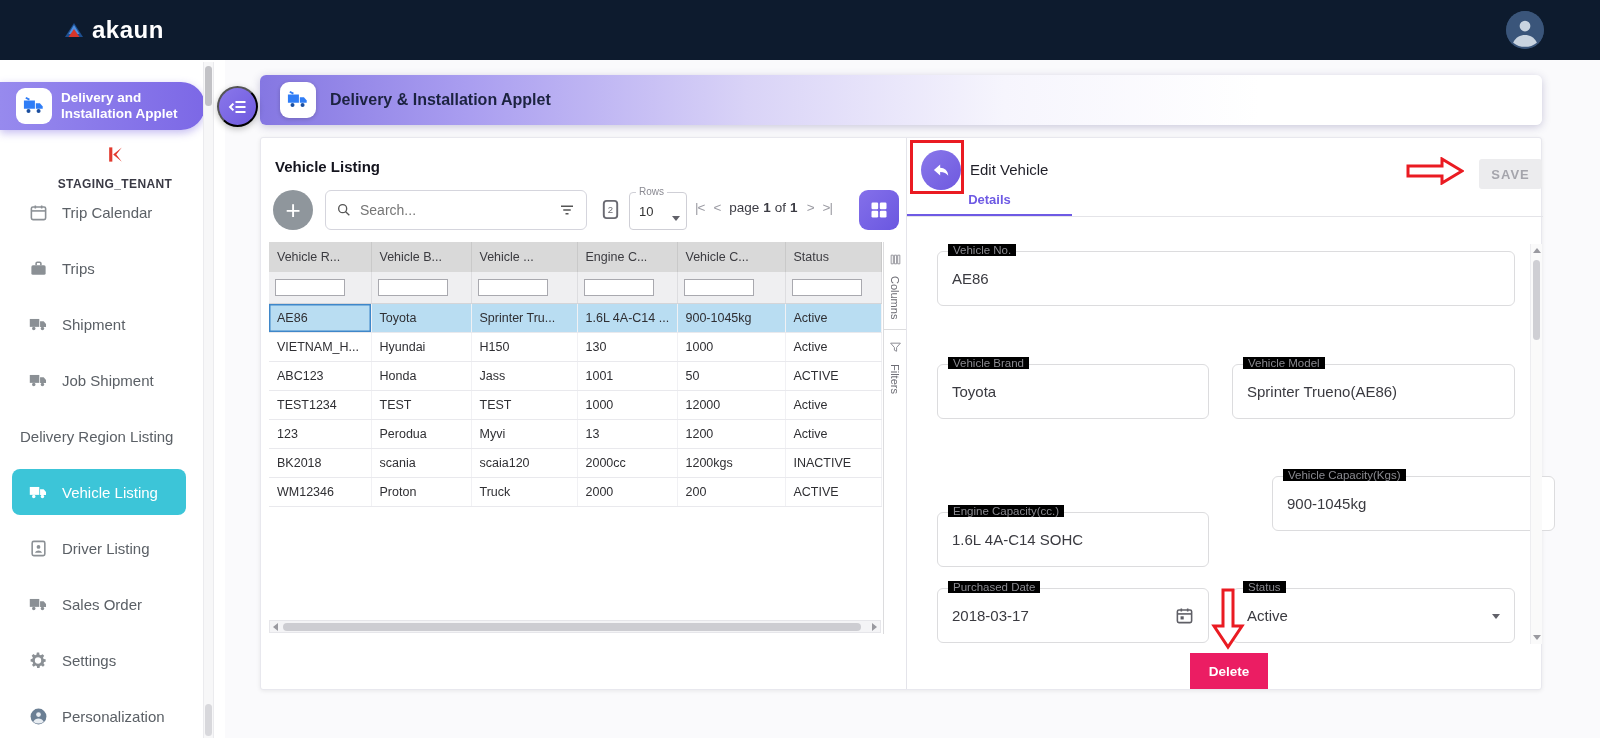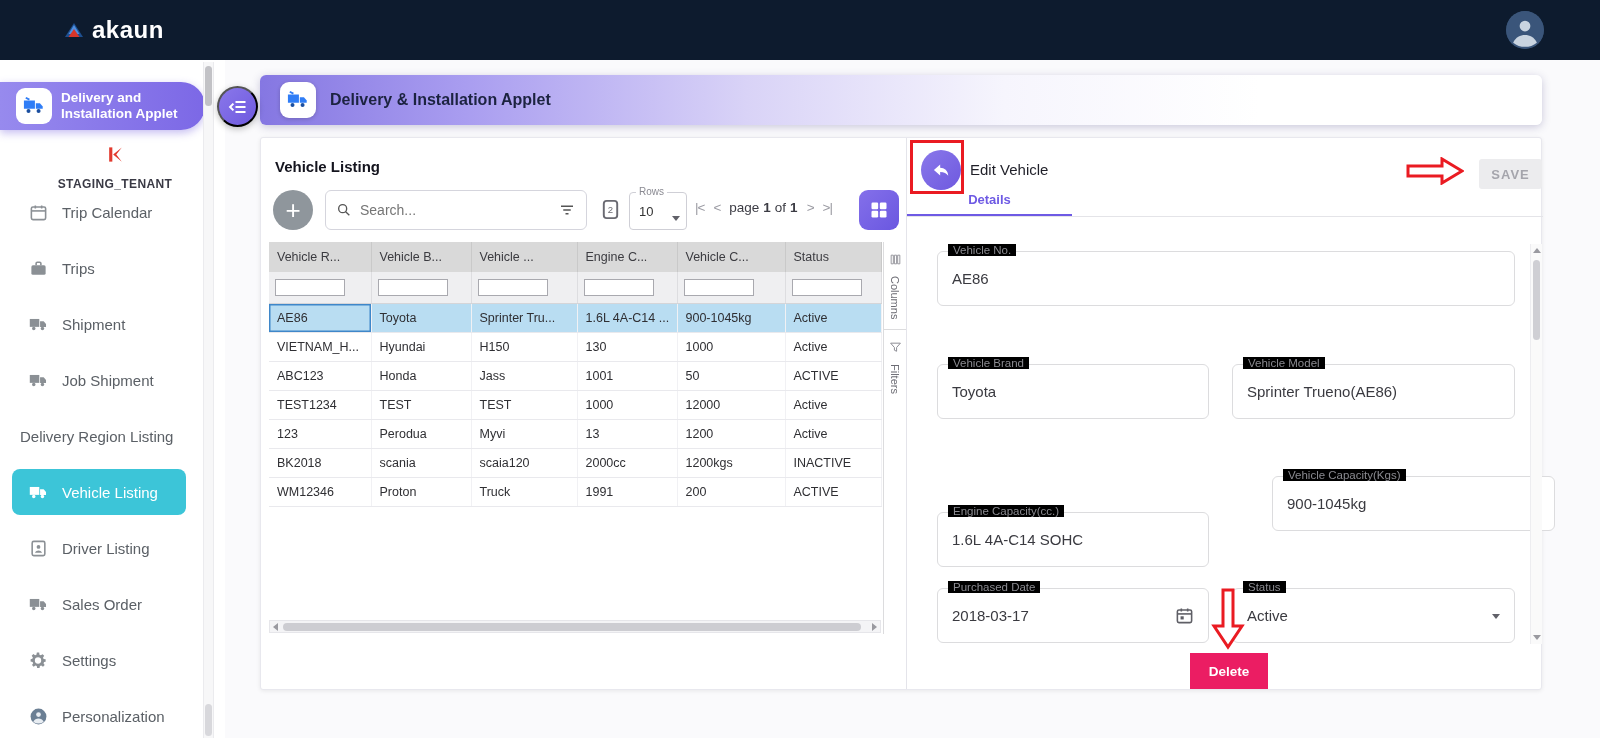--- a/index.html
+++ b/index.html
@@ -417,21 +417,21 @@
             <td>scania</td>
             <td>scaia120</td>
             <td>2000cc</td>
             <td>1200kgs</td>
             <td>INACTIVE</td>
           </tr>
           <tr>
             <td>WM12346</td>
             <td>Proton</td>
             <td>Truck</td>
-            <td>1991</td>
+            <td>2000</td>
             <td>200</td>
             <td>ACTIVE</td>
           </tr>
         </tbody>
       </table>
 
       <div class="hscroll">
         <span class="tri-left"></span>
         <div class="thumb"></div>
         <span class="tri-right"></span>

